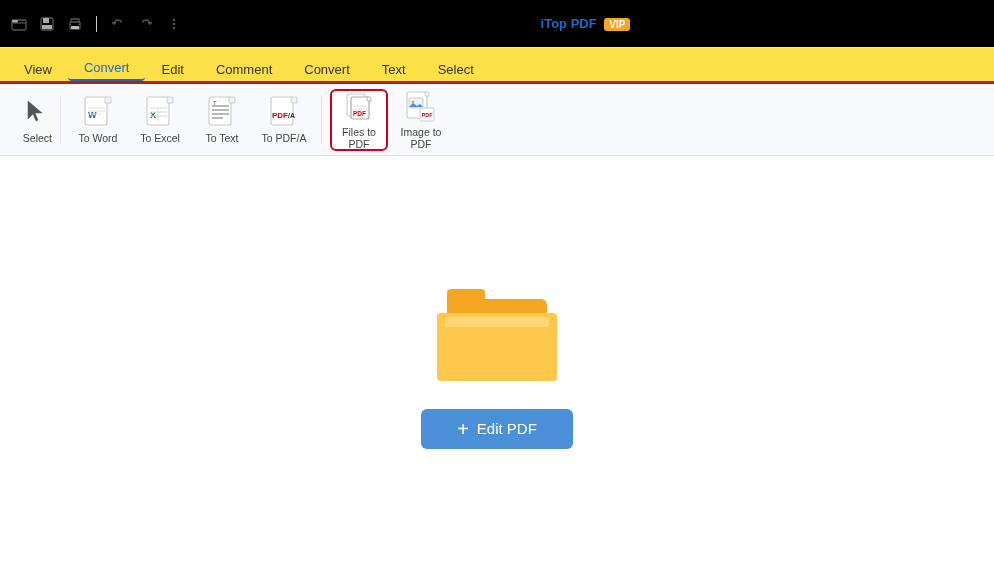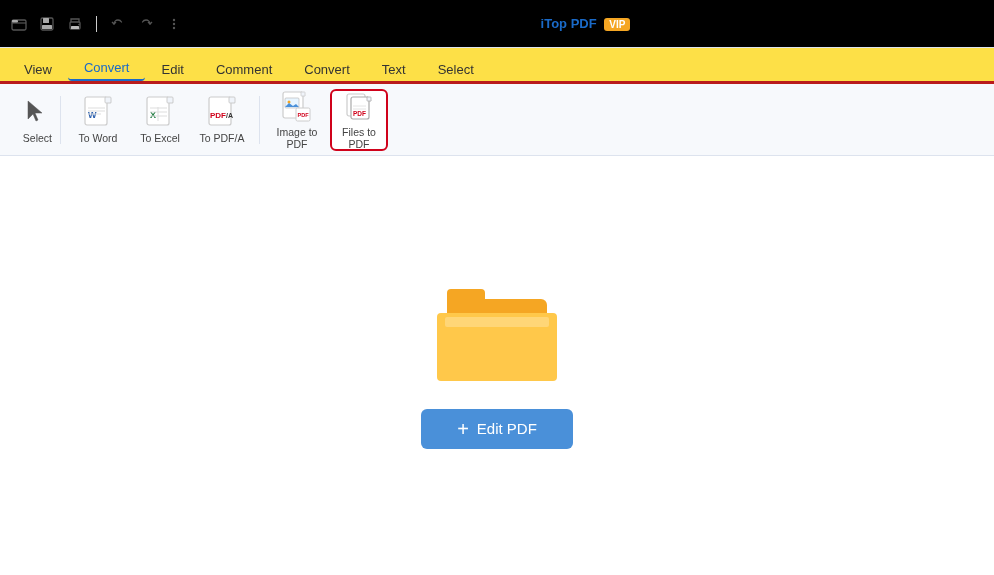--- a/index.html
+++ b/index.html
@@ -226,71 +226,86 @@
         <line x1="5" y1="12" x2="22" y2="12" stroke="#ddd" stroke-width="1"></line>
         <line x1="5" y1="16" x2="22" y2="16" stroke="#ddd" stroke-width="1"></line>
         <line x1="5" y1="20" x2="22" y2="20" stroke="#ddd" stroke-width="1"></line>
         <line x1="13" y1="11" x2="13" y2="25" stroke="#ddd" stroke-width="1"></line>
       </svg>
     </div>
     <div class="label">To Excel</div>
   </div>
 
 
+  <div class="tool-item">
+    <div class="icon-wrap">
+      <svg class="toolbar-svg" viewBox="0 0 30 32" fill="none">
+        <rect x="2" y="1" width="22" height="28" rx="2" fill="white" stroke="#ccc" stroke-width="1.2"></rect>
+        <path d="M22 1 L28 7" stroke="#ccc" stroke-width="1.2" fill="none"></path>
+        <rect x="22" y="1" width="6" height="6" rx="1" fill="#f0f4fa" stroke="#ccc" stroke-width="1"></rect>
+        <line x1="5" y1="10" x2="22" y2="10" stroke="#888" stroke-width="1.2"></line>
+        <line x1="5" y1="14" x2="22" y2="14" stroke="#888" stroke-width="1.2"></line>
+        <line x1="5" y1="18" x2="22" y2="18" stroke="#888" stroke-width="1.2"></line>
+        <line x1="5" y1="22" x2="16" y2="22" stroke="#888" stroke-width="1.2"></line>
+        <text x="6" y="9" font-size="6" fill="#555" font-family="Arial">T</text>
+      </svg>
+    </div>
+    <div class="label">To Text</div>
+  </div>
 
   <div class="tool-item">
     <div class="icon-wrap">
       <svg class="toolbar-svg" viewBox="0 0 30 32" fill="none">
         <rect x="2" y="1" width="22" height="28" rx="2" fill="white" stroke="#ccc" stroke-width="1.2"></rect>
         <path d="M22 1 L28 7" stroke="#ccc" stroke-width="1.2" fill="none"></path>
         <rect x="22" y="1" width="6" height="6" rx="1" fill="#f0f4fa" stroke="#ccc" stroke-width="1"></rect>
         <text x="3" y="22" font-size="8" fill="#d0021b" font-weight="bold" font-family="Arial">PDF</text>
         <text x="19" y="22" font-size="7" fill="#333" font-weight="bold" font-family="Arial">/A</text>
       </svg>
     </div>
     <div class="label">To PDF/A</div>
   </div>
 
   <div class="tool-sep"></div>
 
+
+  <div class="tool-item active-tool">
+    <div class="icon-wrap">
+      <svg class="toolbar-svg" viewBox="0 0 30 32" fill="none">
+
+        <rect x="3" y="4" width="18" height="22" rx="2" fill="white" stroke="#ccc" stroke-width="1.2"></rect>
+
+        <rect x="7" y="7" width="18" height="22" rx="2" fill="white" stroke="#aaa" stroke-width="1.2"></rect>
+        <path d="M23 7 L27 11" stroke="#aaa" stroke-width="1.2" fill="none"></path>
+        <rect x="23" y="7" width="4" height="4" rx="0.5" fill="#f0f4fa" stroke="#aaa" stroke-width="0.8"></rect>
+        <text x="9" y="26" font-size="6.5" fill="#d0021b" font-weight="bold" font-family="Arial">PDF</text>
+        <line x1="9" y1="16" x2="22" y2="16" stroke="#ddd" stroke-width="0.8"></line>
+        <line x1="9" y1="19" x2="22" y2="19" stroke="#ddd" stroke-width="0.8"></line>
+      </svg>
+    </div>
+    <div class="label">Files to PDF</div>
+  </div>
 
   <div class="tool-item">
     <div class="icon-wrap">
       <svg class="toolbar-svg" viewBox="0 0 30 32" fill="none">
         <rect x="1" y="2" width="20" height="26" rx="2" fill="white" stroke="#ccc" stroke-width="1.2"></rect>
         <path d="M19 2 L23 6" stroke="#ccc" stroke-width="1.2" fill="none"></path>
         <rect x="19" y="2" width="4" height="4" rx="0.5" fill="#f0f4fa" stroke="#ccc" stroke-width="0.8"></rect>
         <rect x="3" y="8" width="14" height="10" rx="1" fill="#e8f5ff" stroke="#bbb" stroke-width="0.7"></rect>
         <circle cx="7" cy="12" r="1.5" fill="#f5a623"></circle>
         <path d="M3 17 L7 13 L11 16 L14 14 L17 17Z" fill="#4a90d9"></path>
 
         <rect x="14" y="18" width="14" height="13" rx="1.5" fill="white" stroke="#ccc" stroke-width="1"></rect>
         <text x="15.5" y="27" font-size="5.5" fill="#d0021b" font-weight="bold" font-family="Arial">PDF</text>
       </svg>
     </div>
     <div class="label">Image to PDF</div>
   </div>
 
-  <div class="tool-item active-tool">
-    <div class="icon-wrap">
-      <svg class="toolbar-svg" viewBox="0 0 30 32" fill="none">
-
-        <rect x="3" y="4" width="18" height="22" rx="2" fill="white" stroke="#ccc" stroke-width="1.2"></rect>
-
-        <rect x="7" y="7" width="18" height="22" rx="2" fill="white" stroke="#aaa" stroke-width="1.2"></rect>
-        <path d="M23 7 L27 11" stroke="#aaa" stroke-width="1.2" fill="none"></path>
-        <rect x="23" y="7" width="4" height="4" rx="0.5" fill="#f0f4fa" stroke="#aaa" stroke-width="0.8"></rect>
-        <text x="9" y="26" font-size="6.5" fill="#d0021b" font-weight="bold" font-family="Arial">PDF</text>
-        <line x1="9" y1="16" x2="22" y2="16" stroke="#ddd" stroke-width="0.8"></line>
-        <line x1="9" y1="19" x2="22" y2="19" stroke="#ddd" stroke-width="0.8"></line>
-      </svg>
-    </div>
-    <div class="label">Files to PDF</div>
-  </div>
-
 </div>
 
 <div id="content">
   <div class="folder-icon">
     <div class="folder-tab"></div>
     <div class="folder-back"></div>
     <div class="folder-front"></div>
     <div class="folder-shine"></div>
   </div>
   <button id="open-btn">

